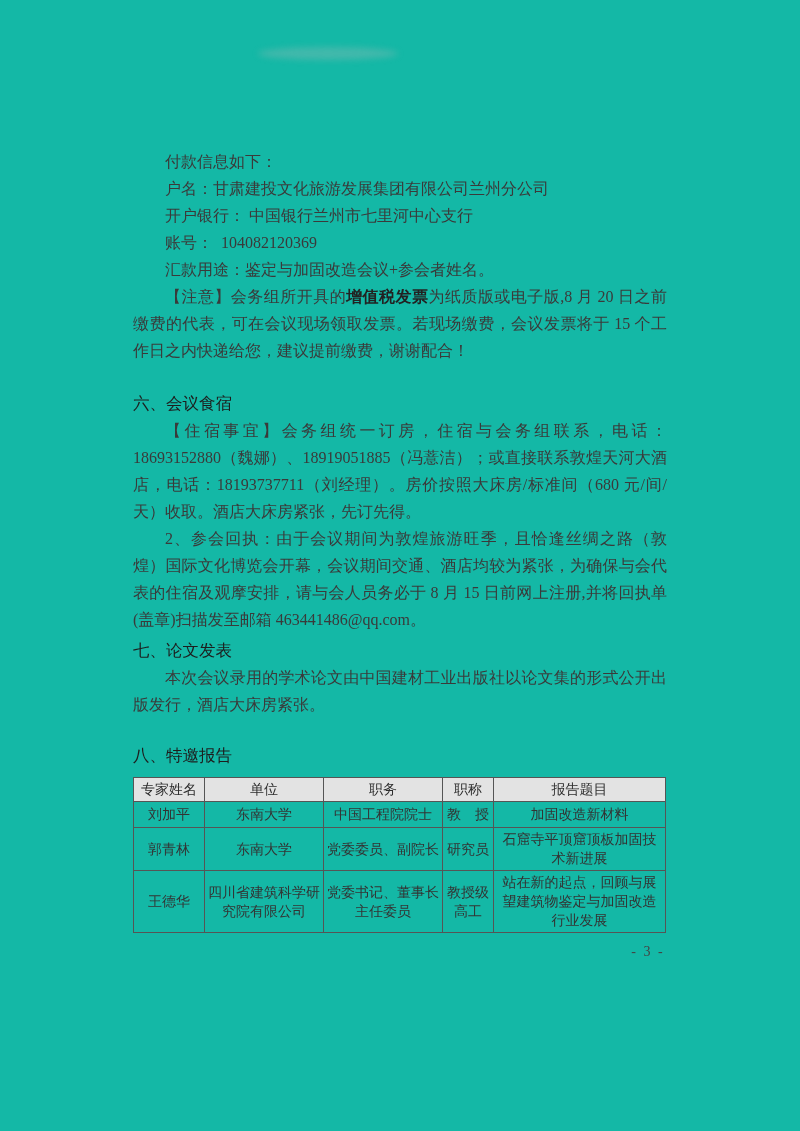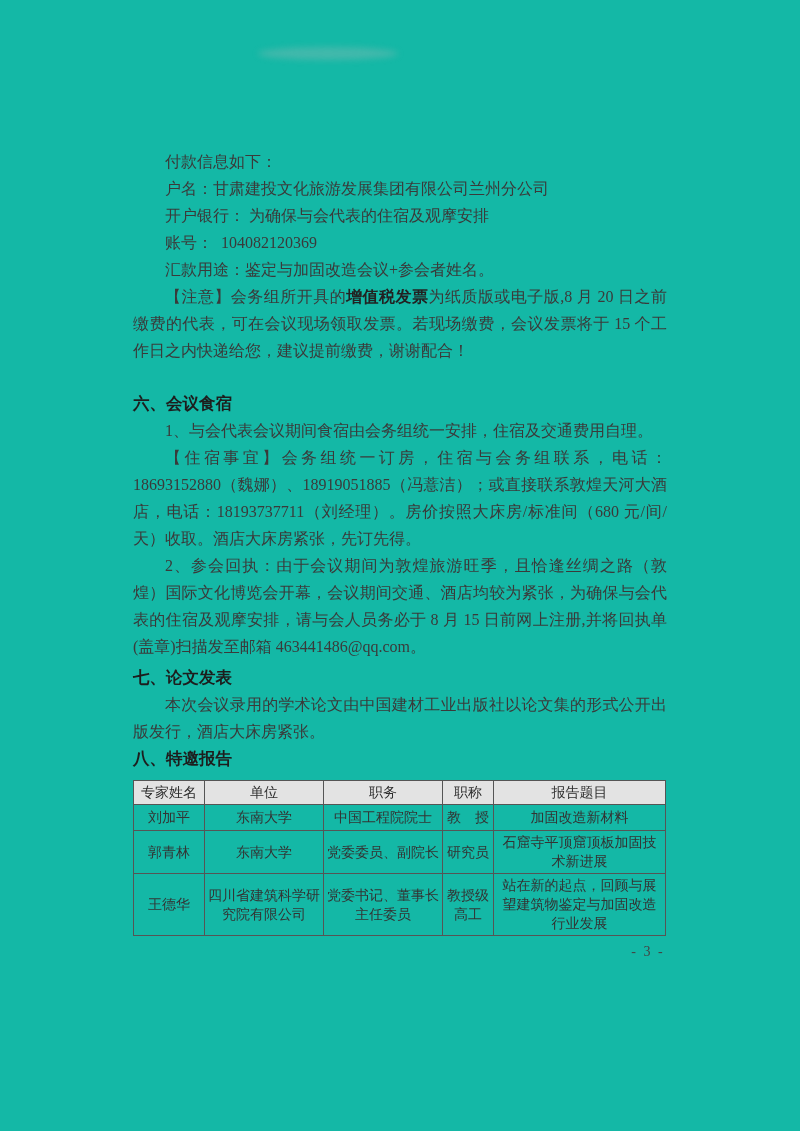--- a/index.html
+++ b/index.html
@@ -31,28 +31,28 @@
     line-height: 27px;
     color: #3a3a3a;
     text-align: justify;
   }
   .payment { margin-left: 32px; line-height: 27px; }
   .pline { white-space: pre-wrap; }
   .para { text-indent: 2em; }
   .para b { color: #222; }
   .sec {
     font-size: 16.5px;
-    font-weight: bold;
+    font-weight: normal;
     color: #1d1d1d;
     line-height: 27px;
     text-align: left;
   }
   .sec-meals   { margin-top: 26px; }
   .sec-papers  { margin-top: 4px; }
-  .sec-reports { }
+  .sec-reports { margin-top: 24px; }
   table.reports {
     margin-top: 8px;
     width: 532px;
     border-collapse: collapse;
     table-layout: fixed;
     font-size: 14px;
     line-height: 19px;
     color: #333;
     text-align: center;
   }
@@ -88,29 +88,28 @@
 <body>
 
 <div class="page">
   <div class="scan-smudge"></div>
 
   <div class="content">
 
     <div class="payment">
       <div class="pline">付款信息如下：</div>
       <div class="pline">户名：甘肃建投文化旅游发展集团有限公司兰州分公司</div>
-      <div class="pline">开户银行： 为确保与会代表的住宿及观摩安排</div>
+      <div class="pline">开户银行： 中国银行兰州市七里河中心支行</div>
       <div class="pline">账号：  104082120369</div>
       <div class="pline">汇款用途：鉴定与加固改造会议+参会者姓名。</div>
     </div>
 
     <p class="para"><span>【注意】会务组所开具的</span><b>增值税发票</b><span>为纸质版或电子版,8 月 20 日之前缴费的代表，可在会议现场领取发票。若现场缴费，会议发票将于 15 个工作日之内快递给您，建议提前缴费，谢谢配合！</span></p>
 
     <h2 class="sec sec-meals">六、会议食宿</h2>
-    <p class="para">1、与会代表会议期间食宿由会务组统一安排，住宿及交通费用自理。</p>
     <p class="para">【住宿事宜】会务组统一订房，住宿与会务组联系，电话：18693152880（魏娜）、18919051885（冯薏洁）；或直接联系敦煌天河大酒店，电话：18193737711（刘经理）。房价按照大床房/标准间（680 元/间/天）收取。酒店大床房紧张，先订先得。</p>
     <p class="para">2、参会回执：由于会议期间为敦煌旅游旺季，且恰逢丝绸之路（敦煌）国际文化博览会开幕，会议期间交通、酒店均较为紧张，为确保与会代表的住宿及观摩安排，请与会人员务必于 8 月 15 日前网上注册,并将回执单(盖章)扫描发至邮箱 463441486@qq.com。</p>
 
     <h2 class="sec sec-papers">七、论文发表</h2>
     <p class="para">本次会议录用的学术论文由中国建材工业出版社以论文集的形式公开出版发行，酒店大床房紧张。</p>
 
     <h2 class="sec sec-reports">八、特邀报告</h2>
 
     <table class="reports">
       <colgroup>

